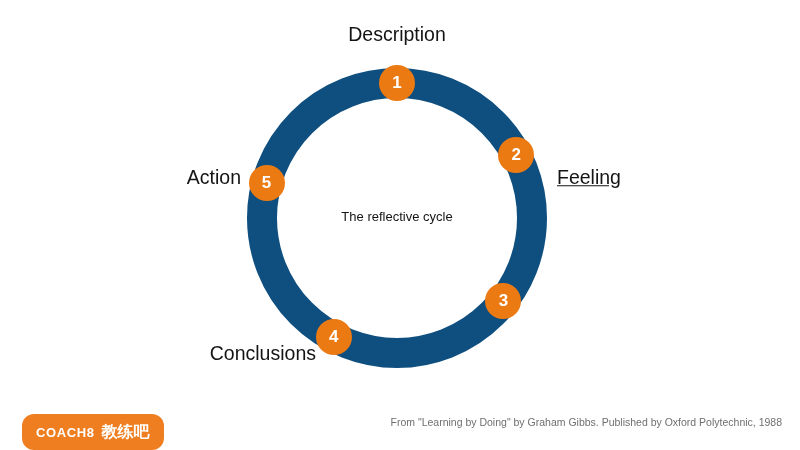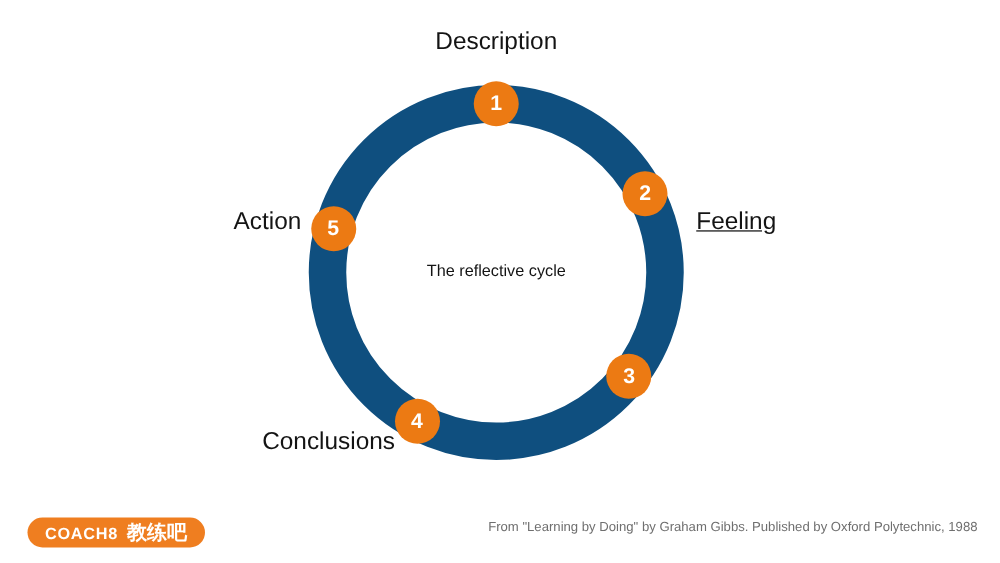--- a/index.html
+++ b/index.html
@@ -88,21 +88,21 @@
     font-size: 10.5px;
     color: #6f6f6f;
     white-space: nowrap;
   }
 
   
   #brand-logo {
     position: absolute;
     left: 22px;
     top: 414px;
-    height: 24px;
+    height: 36px;
     padding: 0 14px;
     border-radius: 12px;
     background: #ef7e20;
     display: flex;
     align-items: center;
     gap: 7px;
     box-sizing: border-box;
   }
   #brand-logo-wordmark {
     font-family: "Liberation Sans", sans-serif;

